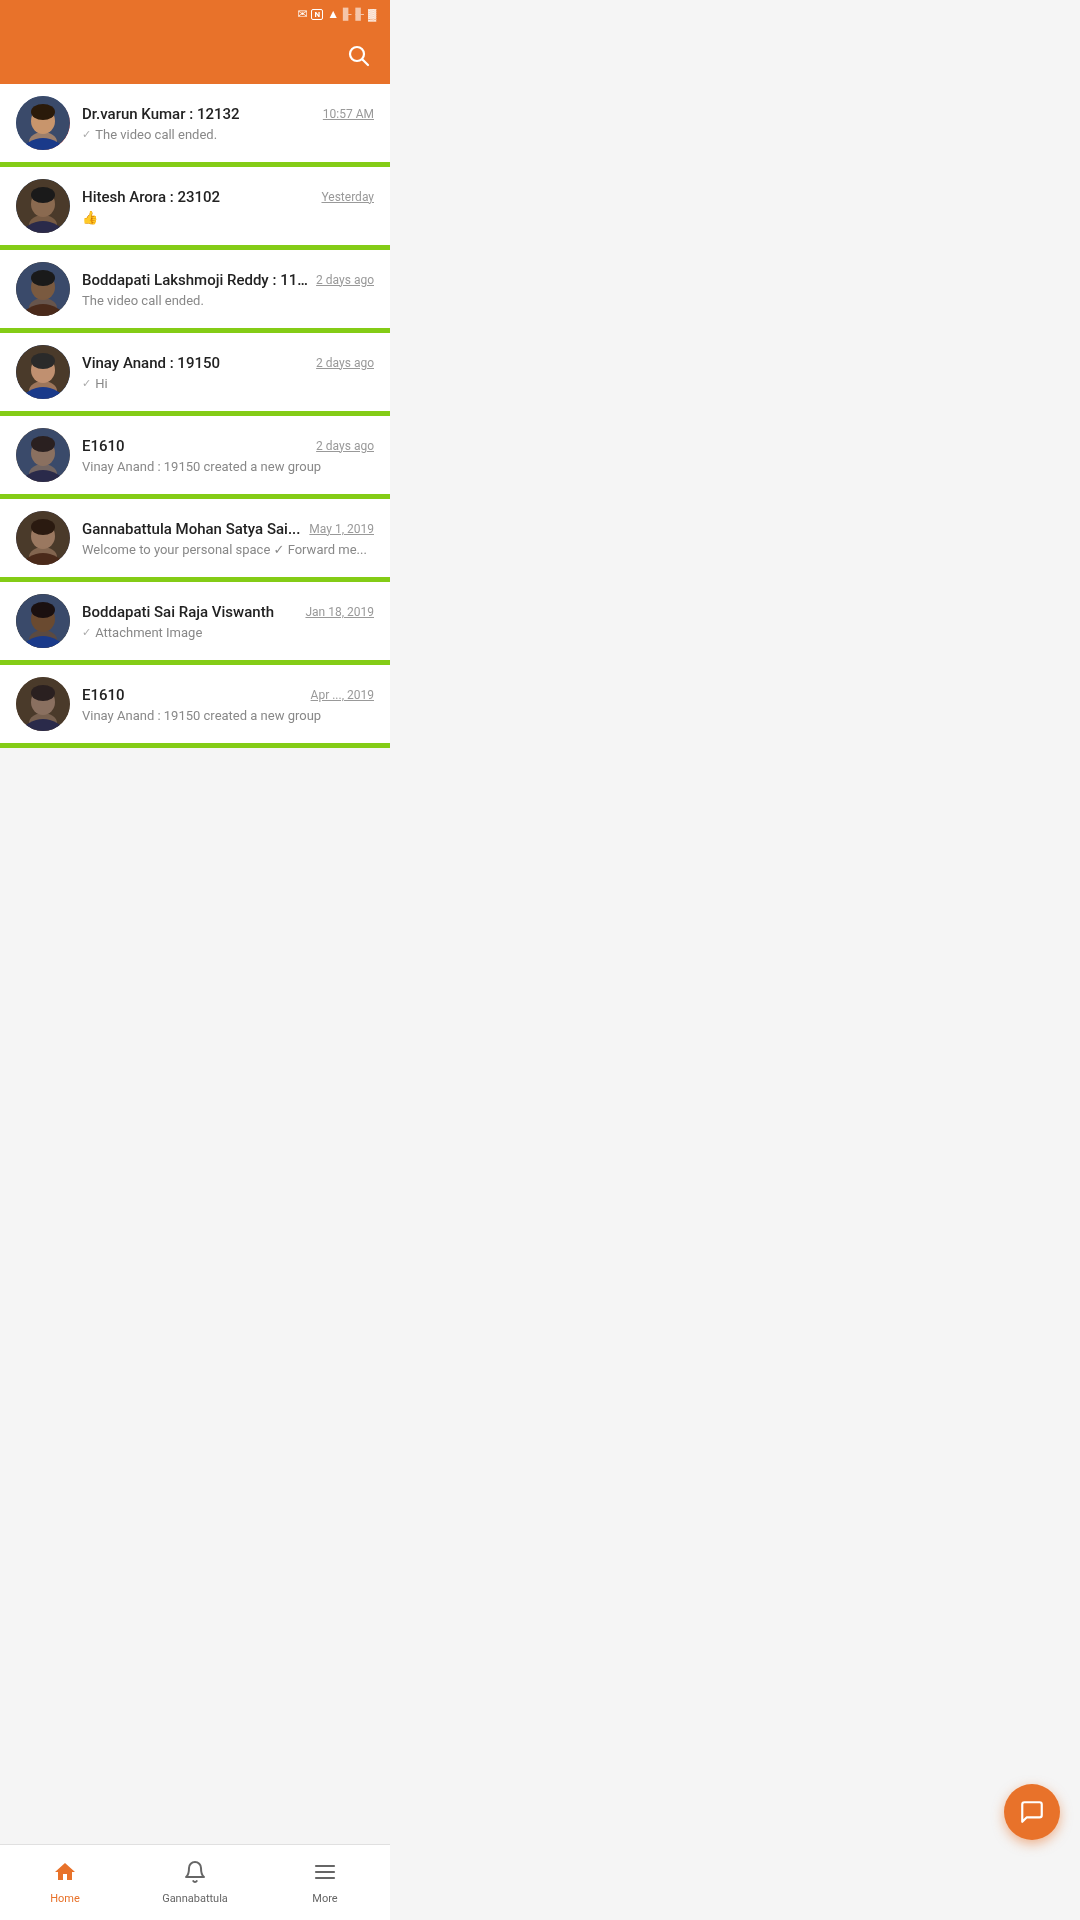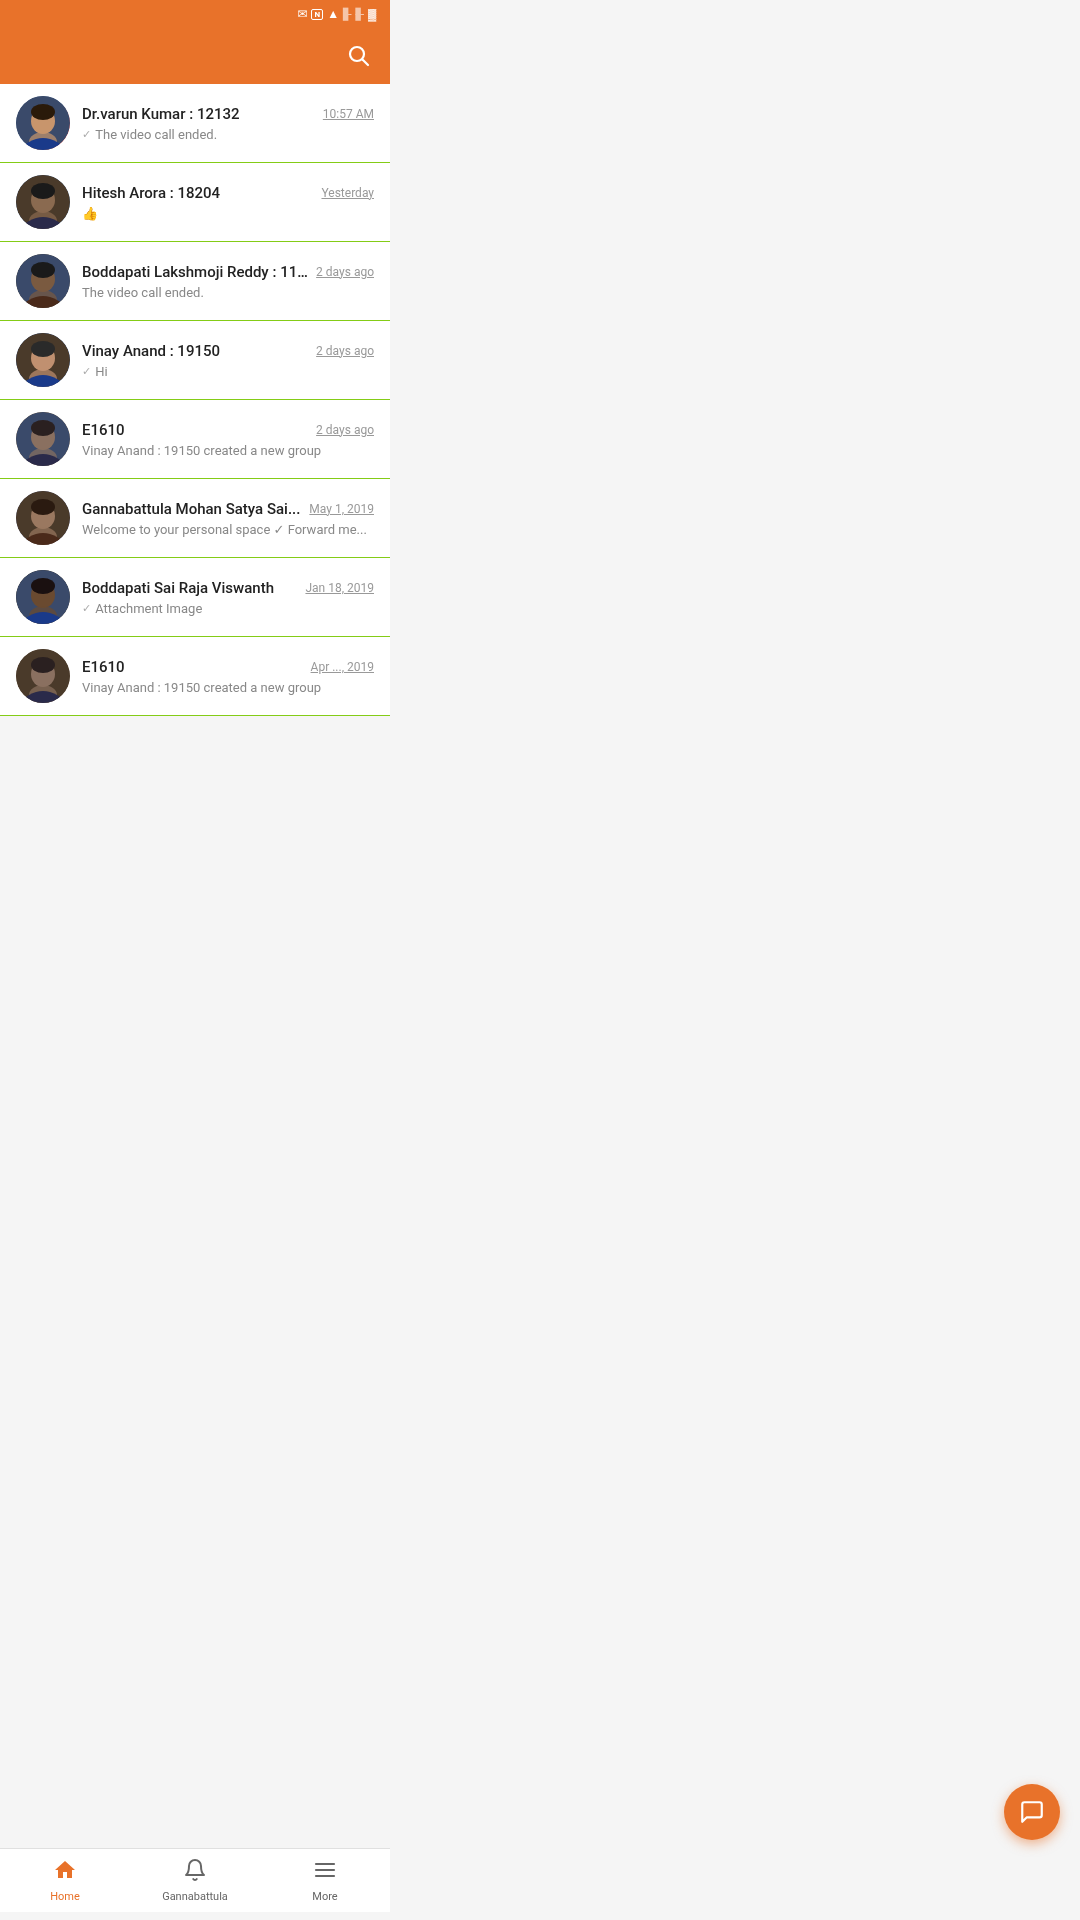--- a/index.html
+++ b/index.html
@@ -59,21 +59,21 @@
     
     .chat-list {
       background: white;
       flex: 1;
     }
 
     .chat-item {
       display: flex;
       align-items: center;
       padding: 12px 16px;
-      border-bottom: 1px solid #84cc16;
+      border-bottom: 5px solid #84cc16;
       cursor: pointer;
       background: white;
     }
 
     .avatar {
       width: 54px;
       height: 54px;
       border-radius: 50%;
       overflow: hidden;
       flex-shrink: 0;
@@ -138,27 +138,27 @@
     }
 
     .check-mark {
       color: #aaa;
       font-size: 11px;
     }
 
     
     .bottom-nav {
       position: fixed;
-      bottom: 8px;
+      bottom: 0;
       left: 0;
       width: 390px;
       background: white;
       border-top: 1px solid #e0e0e0;
       display: flex;
-      height: 64px;
+      height: 76px;
     }
 
     .nav-item {
       flex: 1;
       display: flex;
       flex-direction: column;
       align-items: center;
       justify-content: center;
       cursor: pointer;
       gap: 3px;
@@ -273,21 +273,21 @@
 
       <ellipse cx="27" cy="16" rx="12" ry="8" fill="#1a1a1a"></ellipse>
 
       <ellipse cx="27" cy="46" rx="14" ry="10" fill="#8a6a50" opacity="0.7"></ellipse>
 
       <path d="M13 46 Q27 38 41 46 L54 54 L0 54 Z" fill="#2a2a4a"></path>
     </svg>
     </div>
     <div class="chat-content">
       <div class="chat-header">
-        <span class="chat-name">Hitesh Arora : 18204</span>
+        <span class="chat-name">Hitesh Arora : 23102</span>
         <span class="chat-time">Yesterday</span>
       </div>
       <div class="chat-preview">
         <span>👍</span>
       </div>
     </div>
       </div>
       <div class="chat-item">
     <div class="avatar avatar-3">
 

